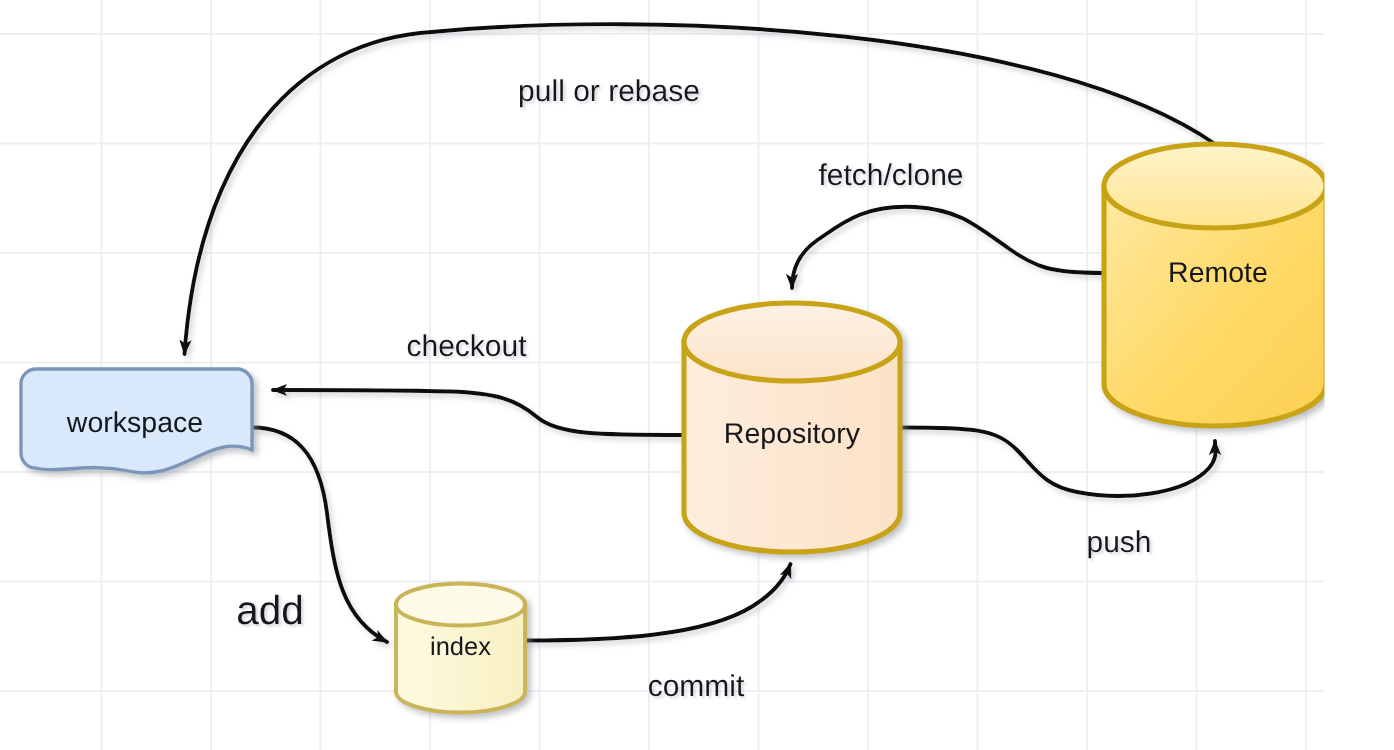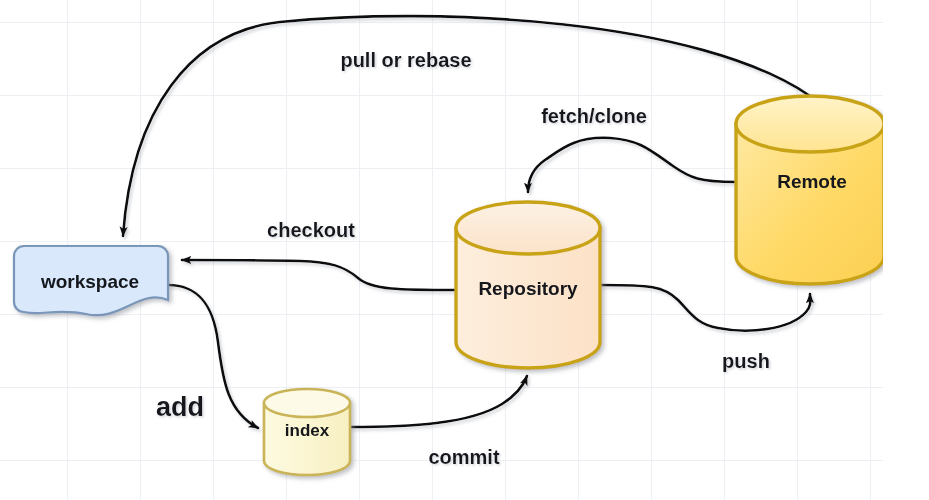--- a/index.html
+++ b/index.html
@@ -15,21 +15,20 @@
     position: relative;
     width: 883px;
     height: 500px;
     overflow: hidden;
     background-color: #ffffff;
     background-image:
       linear-gradient(to right, #eceff3 1px, transparent 1px),
       linear-gradient(to bottom, #eceff3 1px, transparent 1px);
     background-size: 73px 73px;
     background-position: -6px -51px;
-    font-weight: bold;
   }
   #diagram-svg {
     position: absolute;
     left: 0;
     top: 0;
     width: 929px;
     height: 500px;
   }
   .edge-path {
     fill: none;

